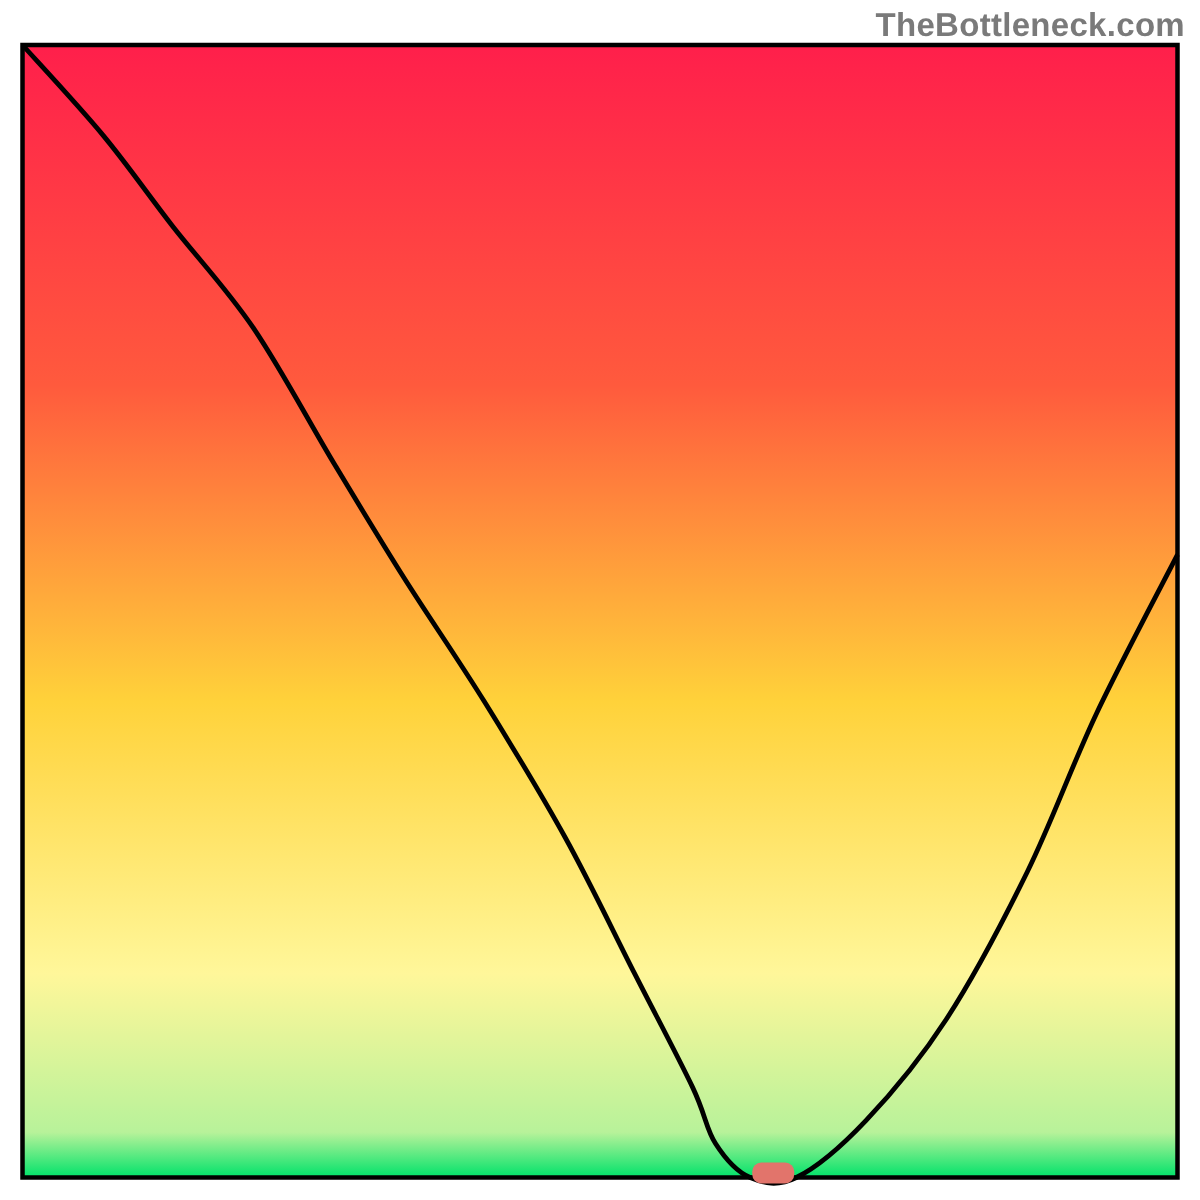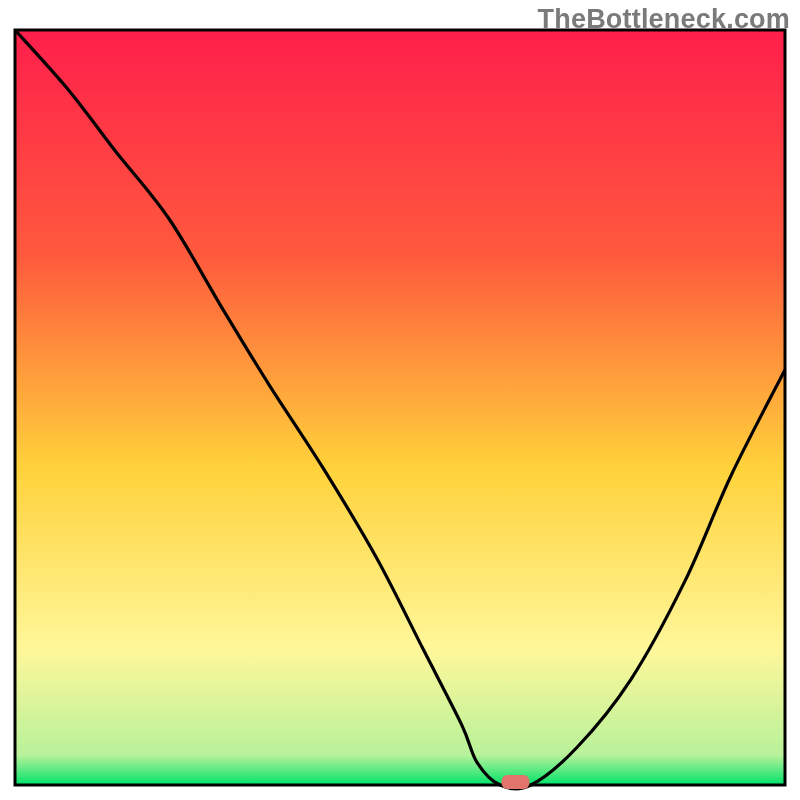--- a/index.html
+++ b/index.html
@@ -12,21 +12,21 @@
   }
   .stage {
     position: relative;
     width: 800px;
     height: 800px;
   }
   .watermark {
     position: absolute;
     top: 4px;
     right: 10px;
-    font-size: 27px;
+    font-size: 22px;
     font-weight: 600;
     color: #7a7a7a;
     letter-spacing: 0.2px;
     text-align: center;
   }
   svg.plot {
     position: absolute;
     left: 0;
     top: 0;
   }

